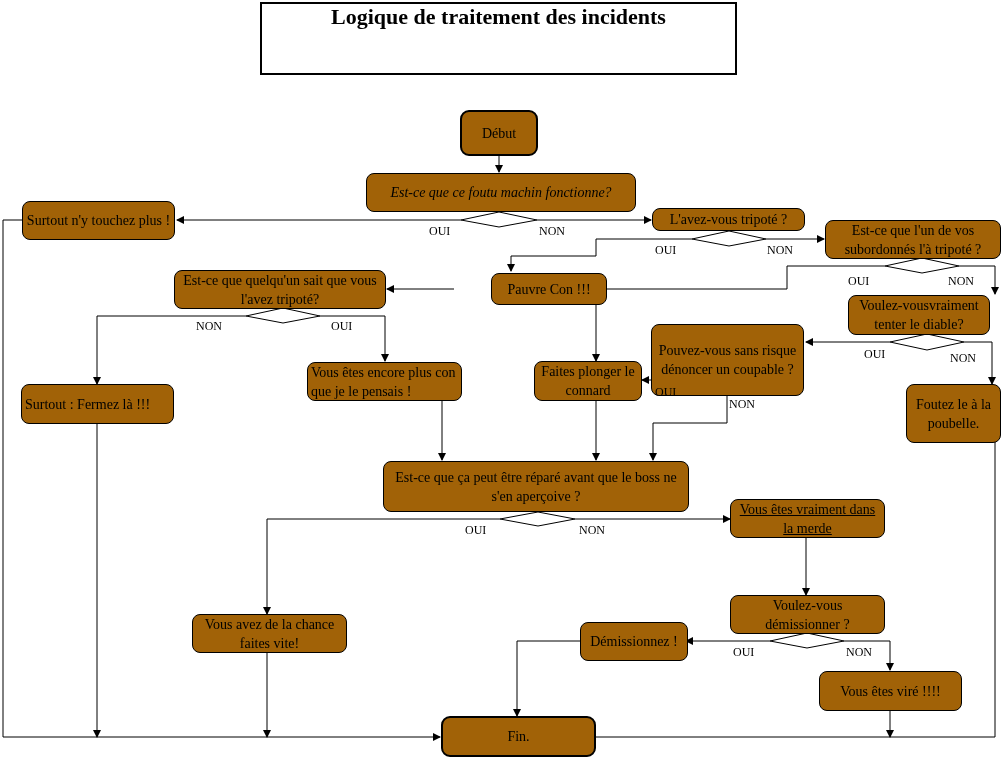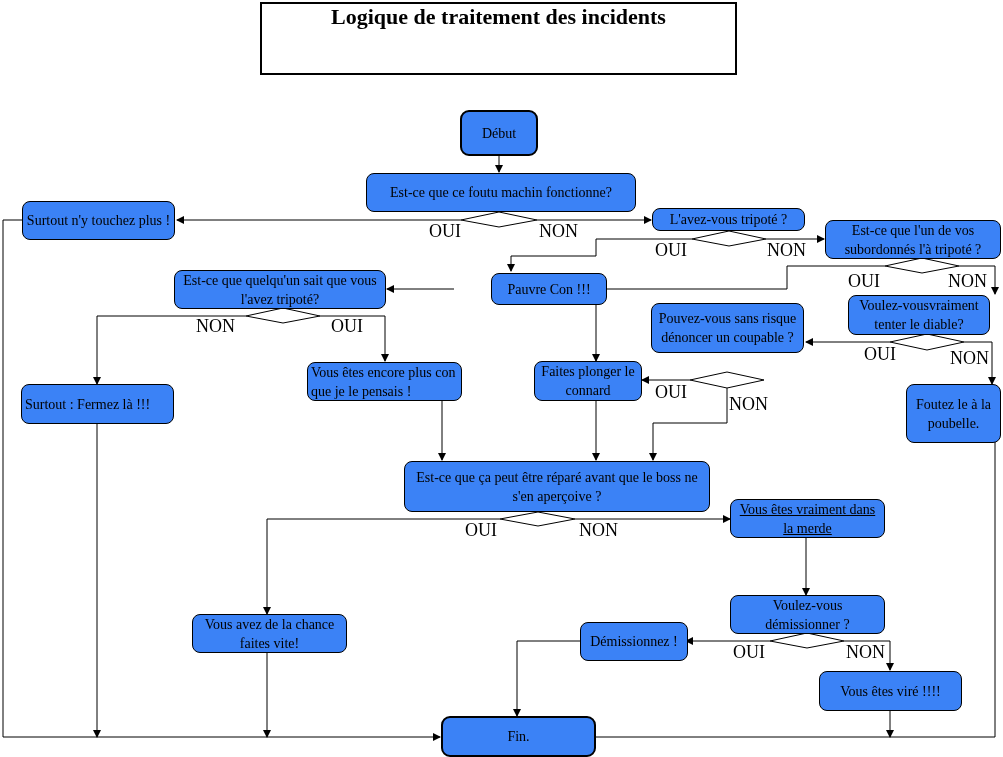--- a/index.html
+++ b/index.html
@@ -4,25 +4,25 @@
 <style>
   html, body { margin: 0; padding: 0; background: #ffffff; }
   body { width: 1003px; height: 757px; position: relative; overflow: hidden;
          font-family: "Liberation Serif", "DejaVu Serif", serif; color: #000; }
   #diagram { position: absolute; left: 0; top: 0; }
   .title-box { position: absolute; left: 260px; top: 2px; width: 477px; height: 73px;
                border: 2px solid #000; box-sizing: border-box; display: flex;
                align-items: flex-start; justify-content: center; }
   .title-text { font-weight: bold; font-size: 22px; font-family: "Liberation Serif", serif; }
   .node { position: absolute; box-sizing: border-box; border: 1px solid #000; border-radius: 8px;
-          background: #3b82f6; display: flex; align-items: center; justify-content: center;
+          background: #a16207; display: flex; align-items: center; justify-content: center;
           text-align: center; font-size: 14px; line-height: 19px; padding: 0 3px; }
   .node.terminal { border: 2px solid #000; border-radius: 9px; }
   .node.left { justify-content: flex-start; text-align: left; }
-  .lbl { position: absolute; font-size: 18px; line-height: 16px; }
+  .lbl { position: absolute; font-size: 12px; line-height: 16px; }
 </style>
 </head>
 <body>
 
 <svg id="diagram" width="1003" height="757">
   <defs>
     <marker id="arr" markerWidth="8" markerHeight="8" refX="7" refY="4" orient="auto" markerUnits="userSpaceOnUse">
       <path d="M0,0 L8,4 L0,8 Z" fill="#000"></path>
     </marker>
   </defs>
@@ -84,21 +84,21 @@
   </g>
 </svg>
 
 <div class="title-box">
   <span class="title-text">Logique de traitement des incidents</span>
 </div>
 
 <div class="node terminal" style="left:460px;top:110px;width:78px;height:46px;">
     <span>Début</span>
   </div>
-<div class="node" style="left:366px;top:173px;width:270px;height:39px;">
+<div class="node" style="left:366px;top:173px;width:270px;height:39px;font-style:italic;">
     <span>Est-ce que ce foutu machin fonctionne?</span>
   </div>
 <div class="node" style="left:22px;top:201px;width:153px;height:39px;">
     <span>Surtout n'y touchez plus !</span>
   </div>
 <div class="node" style="left:652px;top:208px;width:153px;height:23px;">
     <span>L'avez-vous tripoté ?</span>
   </div>
 <div class="node" style="left:825px;top:220px;width:176px;height:39px;">
     <span>Est-ce que l'un de vos subordonnés l'à tripoté ?</span>
@@ -111,30 +111,30 @@
   </div>
 <div class="node left" style="left:21px;top:384px;width:153px;height:40px;">
     <span>Surtout : Fermez là !!!</span>
   </div>
 <div class="node left" style="left:307px;top:362px;width:155px;height:39px;">
     <span>Vous êtes encore plus con que je le pensais !</span>
   </div>
 <div class="node" style="left:848px;top:295px;width:142px;height:40px;">
     <span>Voulez-vousvraiment tenter le diable?</span>
   </div>
-<div class="node" style="left:651px;top:303px;width:153px;height:50px;">
+<div class="node" style="left:651px;top:324px;width:153px;height:72px;">
     <span>Pouvez-vous sans risque dénoncer un coupable ?</span>
   </div>
 <div class="node" style="left:534px;top:361px;width:108px;height:40px;">
     <span>Faites plonger le connard</span>
   </div>
 <div class="node" style="left:906px;top:384px;width:95px;height:59px;">
     <span>Foutez le à la poubelle.</span>
   </div>
-<div class="node" style="left:404px;top:461px;width:306px;height:51px;">
+<div class="node" style="left:383px;top:461px;width:306px;height:51px;">
     <span>Est-ce que ça peut être réparé avant que le boss  ne s'en aperçoive ?</span>
   </div>
 <div class="node" style="left:730px;top:499px;width:155px;height:39px;text-decoration:underline;">
     <span>Vous êtes vraiment dans la merde</span>
   </div>
 <div class="node" style="left:192px;top:614px;width:155px;height:39px;">
     <span>Vous avez de la chance faites vite!</span>
   </div>
 <div class="node" style="left:730px;top:595px;width:155px;height:39px;">
     <span>Voulez-vous démissionner ?</span>

